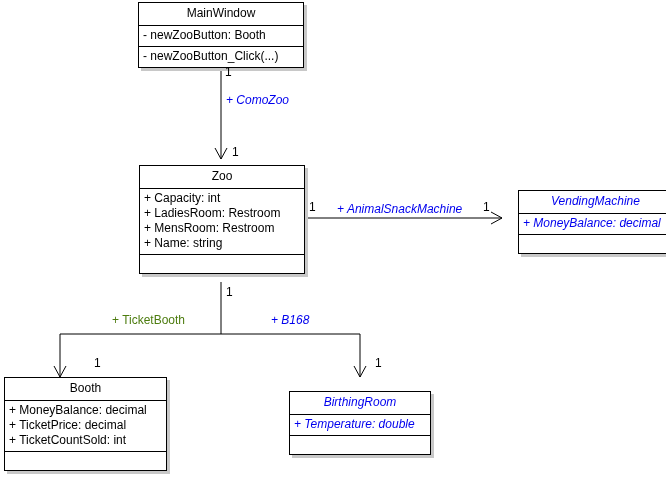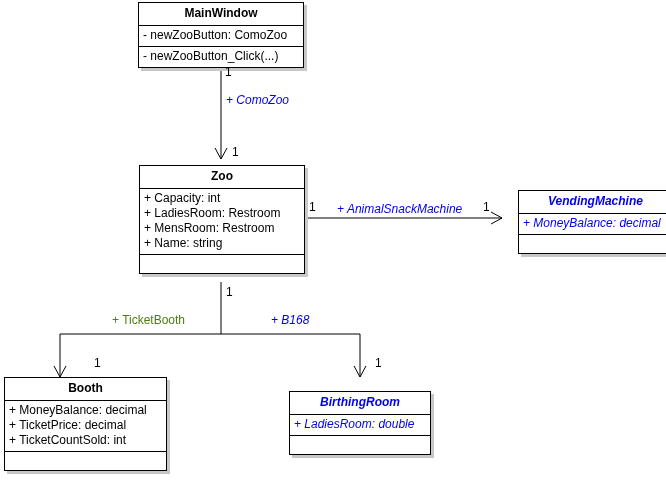--- a/index.html
+++ b/index.html
@@ -34,21 +34,21 @@
     position: absolute;
     background: #ffffff;
     border: 1px solid #000000;
     box-shadow: 3px 3px 0 0 #c8c8c8;
     box-sizing: border-box;
     z-index: 5;
   }
   .uml-title {
     text-align: center;
     font-size: 12px;
-    font-weight: bold;
+    font-weight: normal;
     color: #000000;
     padding: 4px 4px 5px 4px;
     line-height: 13px;
     border-bottom: 1px solid #000000;
     box-sizing: border-box;
     white-space: nowrap;
   }
   .uml-compartment {
     border-bottom: 1px solid #000000;
     box-sizing: border-box;
@@ -120,21 +120,21 @@
     <g>
       <line x1="221" y1="334" x2="360" y2="334" stroke="#000000" stroke-width="1"></line>
       <line x1="360" y1="334" x2="360" y2="377" stroke="#000000" stroke-width="1"></line>
       <polyline points="354,366 360,377 366,366" fill="none" stroke="#000000" stroke-width="1"></polyline>
     </g>
   </svg>
 
   <div class="uml-class" style="left:138px; top:2px; width:166px;">
     <div class="uml-title">MainWindow</div>
     <div class="uml-compartment">
-      <div class="uml-member">- newZooButton: ComoZoo</div>
+      <div class="uml-member">- newZooButton: Booth</div>
     </div>
     <div class="uml-compartment">
       <div class="uml-member">- newZooButton_Click(...)</div>
     </div>
   </div>
 
   <div class="uml-class" style="left:139px; top:165px; width:166px;">
     <div class="uml-title">Zoo</div>
     <div class="uml-compartment">
       <div class="uml-member">+ Capacity: int</div>
@@ -159,21 +159,21 @@
       <div class="uml-member">+ MoneyBalance: decimal</div>
       <div class="uml-member">+ TicketPrice: decimal</div>
       <div class="uml-member">+ TicketCountSold: int</div>
     </div>
     <div class="uml-compartment uml-empty"></div>
   </div>
 
   <div class="uml-class blue" style="left:289px; top:391px; width:142px;">
     <div class="uml-title">BirthingRoom</div>
     <div class="uml-compartment">
-      <div class="uml-member">+ LadiesRoom: double</div>
+      <div class="uml-member">+ Temperature: double</div>
     </div>
     <div class="uml-compartment uml-empty"></div>
   </div>
 
   <div class="mult" style="left:225px; top:66px;">1</div>
   <div class="edge-label blue" style="left:226px; top:94px;">+ ComoZoo</div>
   <div class="mult" style="left:232px; top:146px;">1</div>
 
   <div class="mult" style="left:309px; top:201px;">1</div>
   <div class="edge-label blue" style="left:337px; top:203px;">+ AnimalSnackMachine</div>

